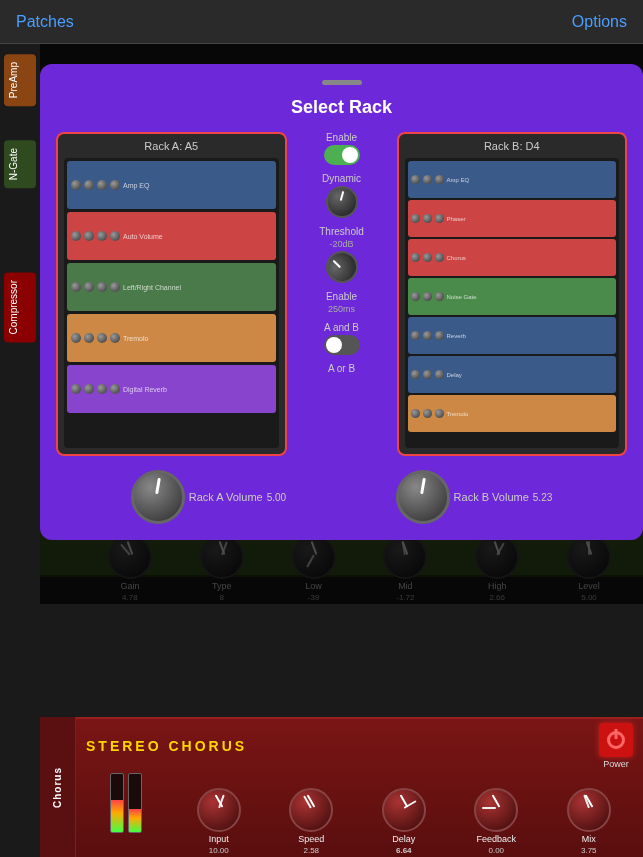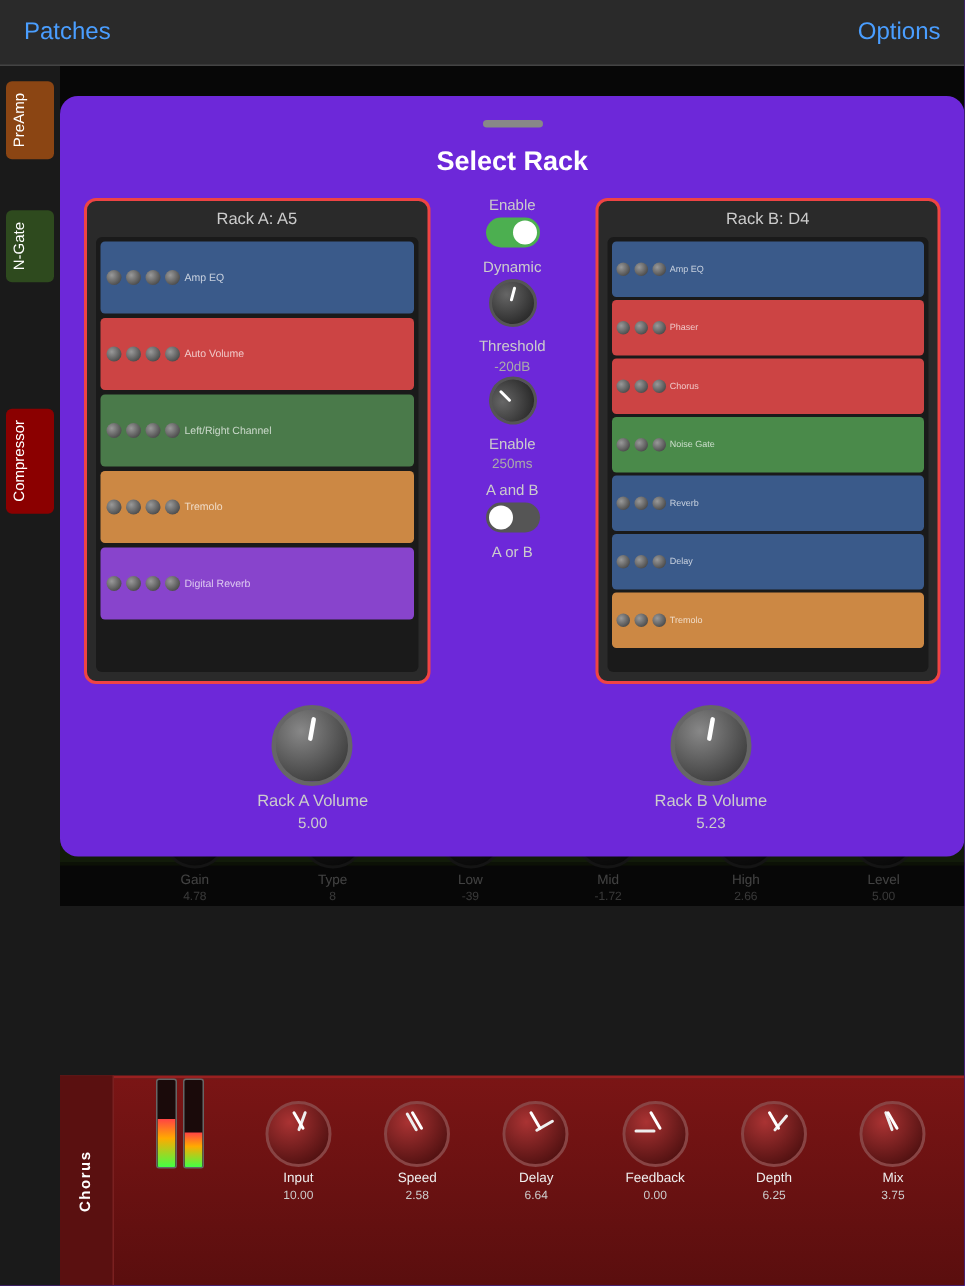--- a/index.html
+++ b/index.html
@@ -213,21 +213,21 @@
     
     .modal-footer {
       display: flex;
       justify-content: space-around;
       align-items: center;
       margin-top: 14px;
       padding: 0 20px;
     }
     .vol-group {
       display: flex;
-      flex-direction: column;
+      flex-direction: row;
       align-items: center;
       gap: 4px;
     }
     .knob-lg {
       width: 54px; height: 54px;
       border-radius: 50%;
       background: radial-gradient(circle at 35% 30%, #888, #2a2a2a);
       border: 3px solid #666;
       position: relative;
       cursor: pointer;
@@ -591,20 +591,29 @@
             </div>
           </div>
       </div>
     </div>
 
     <div class="chorus-panel">
       <div class="side-label-chorus">
         <span class="side-text">Chorus</span>
       </div>
       <div style="margin-left:36px;">
+        <div class="chorus-header">
+          <span class="chorus-title">STEREO CHORUS</span>
+          <div style="display:flex;flex-direction:column;align-items:center;gap:2px;">
+            <div class="power-btn-red">
+              <div class="power-icon"></div>
+            </div>
+            <span style="color:#ddd;font-size:9px;">Power</span>
+          </div>
+        </div>
         <div class="chorus-knobs-row" id="chorus-knobs">
             <div style="display: flex; flex-direction: column; align-items: center; justify-content: flex-end; margin-bottom: 18px; margin-right: 4px;">
               <div class="vu-pair">
                 <div class="vu-meter">
                   <div class="vu-fill" style="height: 55%;"></div>
                 </div>
                 <div class="vu-meter">
                   <div class="vu-fill" style="height: 40%;"></div>
                 </div>
               </div>
@@ -621,35 +630,28 @@
                 <div style="position: absolute; width: 2px; height: 14px; background: rgb(238, 238, 238); top: 4px; left: 50%; transform: translateX(-50%) rotate(-30deg); transform-origin: center bottom; border-radius: 1px;"></div>
               </div>
               <span class="knob-name" style="color: rgb(238, 238, 238);">Speed</span>
               <span class="knob-val" style="color: rgb(204, 204, 204);">2.58</span>
             </div>
             <div class="knob-group">
               <div class="chorus-knob" style="position: relative;">
                 <div style="position: absolute; width: 2px; height: 14px; background: rgb(238, 238, 238); top: 4px; left: 50%; transform: translateX(-50%) rotate(60deg); transform-origin: center bottom; border-radius: 1px;"></div>
               </div>
               <span class="knob-name" style="color: rgb(238, 238, 238);">Delay</span>
-              <span class="knob-val" style="color: rgb(204, 204, 204);">6.64</span>
+              <span class="knob-val" style="color: rgb(204, 204, 204); font-weight: bold;">6.64</span>
             </div>
             <div class="knob-group">
               <div class="chorus-knob" style="position: relative;">
                 <div style="position: absolute; width: 2px; height: 14px; background: rgb(238, 238, 238); top: 4px; left: 50%; transform: translateX(-50%) rotate(-90deg); transform-origin: center bottom; border-radius: 1px;"></div>
               </div>
               <span class="knob-name" style="color: rgb(238, 238, 238);">Feedback</span>
               <span class="knob-val" style="color: rgb(204, 204, 204);">0.00</span>
-            </div>
-            <div class="knob-group">
-              <div class="chorus-knob" style="position: relative;">
-                <div style="position: absolute; width: 2px; height: 14px; background: rgb(238, 238, 238); top: 4px; left: 50%; transform: translateX(-50%) rotate(40deg); transform-origin: center bottom; border-radius: 1px;"></div>
-              </div>
-              <span class="knob-name" style="color: rgb(238, 238, 238);">Depth</span>
-              <span class="knob-val" style="color: rgb(204, 204, 204);">6.25</span>
             </div>
             <div class="knob-group">
               <div class="chorus-knob" style="position: relative;">
                 <div style="position: absolute; width: 2px; height: 14px; background: rgb(238, 238, 238); top: 4px; left: 50%; transform: translateX(-50%) rotate(-20deg); transform-origin: center bottom; border-radius: 1px;"></div>
               </div>
               <span class="knob-name" style="color: rgb(238, 238, 238);">Mix</span>
               <span class="knob-val" style="color: rgb(204, 204, 204);">3.75</span>
             </div>
           </div>
       </div>

